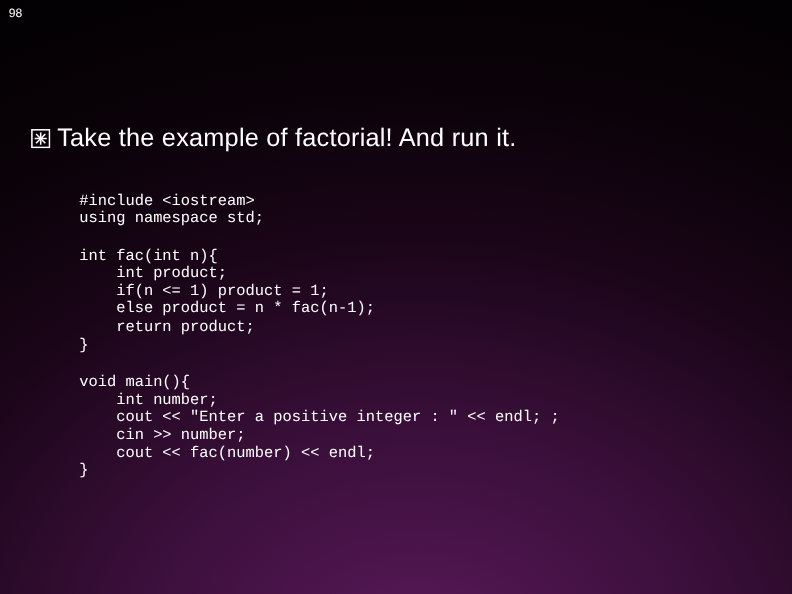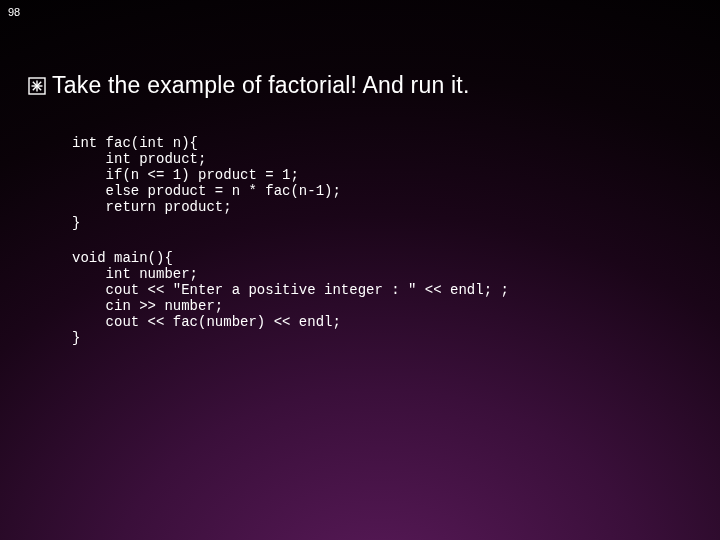--- a/index.html
+++ b/index.html
@@ -18,20 +18,21 @@
   .slide-number {
     position: absolute;
     top: 6px;
     left: 8px;
     font-size: 11px;
     color: #ffffff;
   }
   .content {
     padding-top: 72px;
     padding-left: 28px;
+    margin-top: 40px;
   }
   .bullet-row {
     display: flex;
     align-items: center;
     margin-bottom: 36px;
   }
   .bullet-icon {
     width: 18px;
     height: 18px;
     margin-right: 6px;
@@ -65,20 +66,22 @@
         <rect x="1" y="1" width="16" height="16" fill="none" stroke="#ffffff" stroke-width="1.4"></rect>
         <line x1="9" y1="3.5" x2="9" y2="14.5" stroke="#ffffff" stroke-width="1.4"></line>
         <line x1="3.5" y1="9" x2="14.5" y2="9" stroke="#ffffff" stroke-width="1.4"></line>
         <line x1="4.8" y1="4.8" x2="13.2" y2="13.2" stroke="#ffffff" stroke-width="1.4"></line>
         <line x1="13.2" y1="4.8" x2="4.8" y2="13.2" stroke="#ffffff" stroke-width="1.4"></line>
       </svg>
     </span>
     <span class="heading">Take the example of factorial! And run it.</span>
   </div>
 
+  <div class="code-block">#include &lt;iostream&gt;
+using namespace std;</div>
 
   <div class="code-block">int fac(int n){
     int product;
     if(n &lt;= 1) product = 1;
     else product = n * fac(n-1);
     return product;
 }</div>
 
   <div class="code-block">void main(){
     int number;

